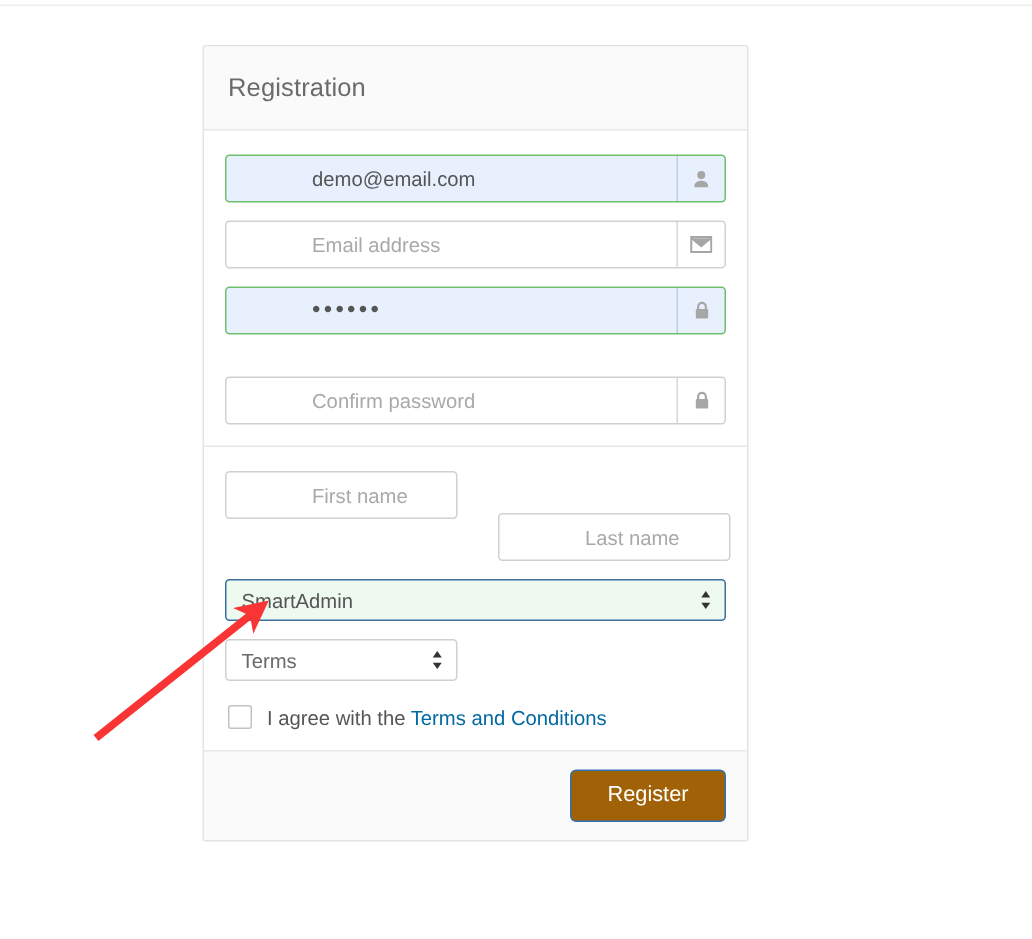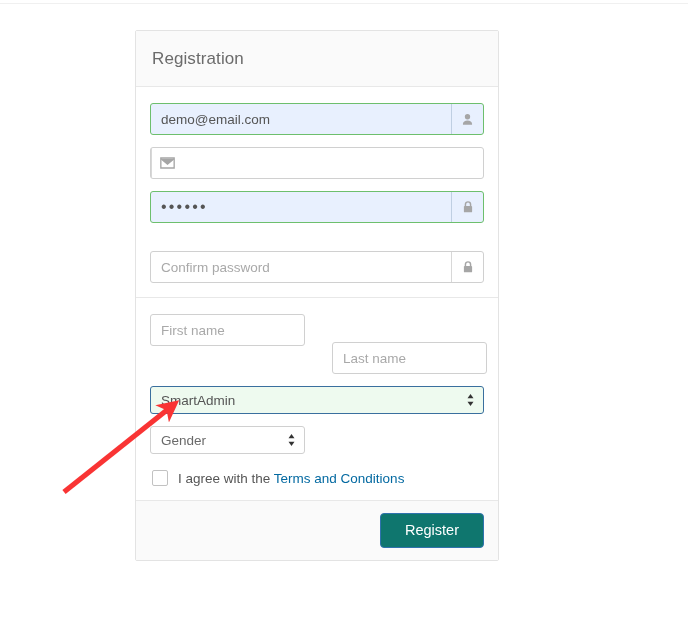--- a/index.html
+++ b/index.html
@@ -69,20 +69,21 @@
     position: relative;
     display: flex;
     align-items: stretch;
     height: 32px;
     border: 1px solid #d0d0d0;
     border-radius: 3px;
     background: #ffffff;
     box-sizing: border-box;
     width: 100%;
     margin-bottom: 12px;
+    padding-left: 47px;
   }
   .input-group:last-child { margin-bottom: 0; margin-top: 28px; }
 
   .input-group.filled {
     border-color: #6dbf6d;
     background: #e8f0fe;
   }
   .input-group.half { width: 155px; margin-bottom: 0; }
 
   .txt {
@@ -176,21 +177,21 @@
 
   
   .card-footer {
     background: #fafafa;
     border-top: 1px solid #e8e8e8;
     padding: 12px 14px;
     display: flex;
     justify-content: flex-end;
   }
   .btn-register {
-    background: #0f766e;
+    background: #a16207;
     border: 1px solid #2f72ad;
     border-radius: 4px;
     color: #ffffff;
     font-family: "Liberation Sans", sans-serif;
     font-size: 14.5px;
     padding: 9px 24px;
     cursor: pointer;
     line-height: 1;
   }
 
@@ -221,20 +222,21 @@
       <input class="txt" type="text" value="demo@email.com" style="">
       <span class="addon">
         <svg width="13" height="13" viewBox="0 0 16 16" fill="currentColor">
           <circle cx="8" cy="4.6" r="3.3"></circle>
           <path d="M8 9.2c-3.2 0-5.6 1.8-5.6 4v1.4h11.2v-1.4c0-2.2-2.4-4-5.6-4z"></path>
         </svg>
       </span>
     </div>
 
     <div class="input-group">
+      <input class="txt" type="text" placeholder="Email address" style="">
       <span class="addon">
         <svg width="15" height="12" viewBox="0 0 18 14" fill="currentColor">
           <path d="M1 1h16v12H1z" fill="none" stroke="currentColor" stroke-width="1.6"></path>
           <path d="M1.6 2.2L9 8.2l7.4-6" fill="none" stroke="currentColor" stroke-width="1.8"></path>
           <path d="M1 2h16l-8 6.4z"></path>
         </svg>
       </span>
     </div>
 
     <div class="input-group filled">
@@ -275,21 +277,21 @@
       <span class="spinner">
         <svg width="9" height="14" viewBox="0 0 10 16" fill="currentColor">
           <path d="M5 1.2L8.4 6H1.6z"></path>
           <path d="M5 14.8L1.6 10h6.8z"></path>
         </svg>
       </span>
     </div>
 
     <div class="field-row">
       <div class="select-group half">
-        <span class="select-label placeholder">Gender</span>
+        <span class="select-label placeholder">Terms</span>
         <span class="spinner">
           <svg width="9" height="14" viewBox="0 0 10 16" fill="currentColor">
             <path d="M5 1.2L8.4 6H1.6z"></path>
             <path d="M5 14.8L1.6 10h6.8z"></path>
           </svg>
         </span>
       </div>
     </div>
 
     <div class="check-row">

